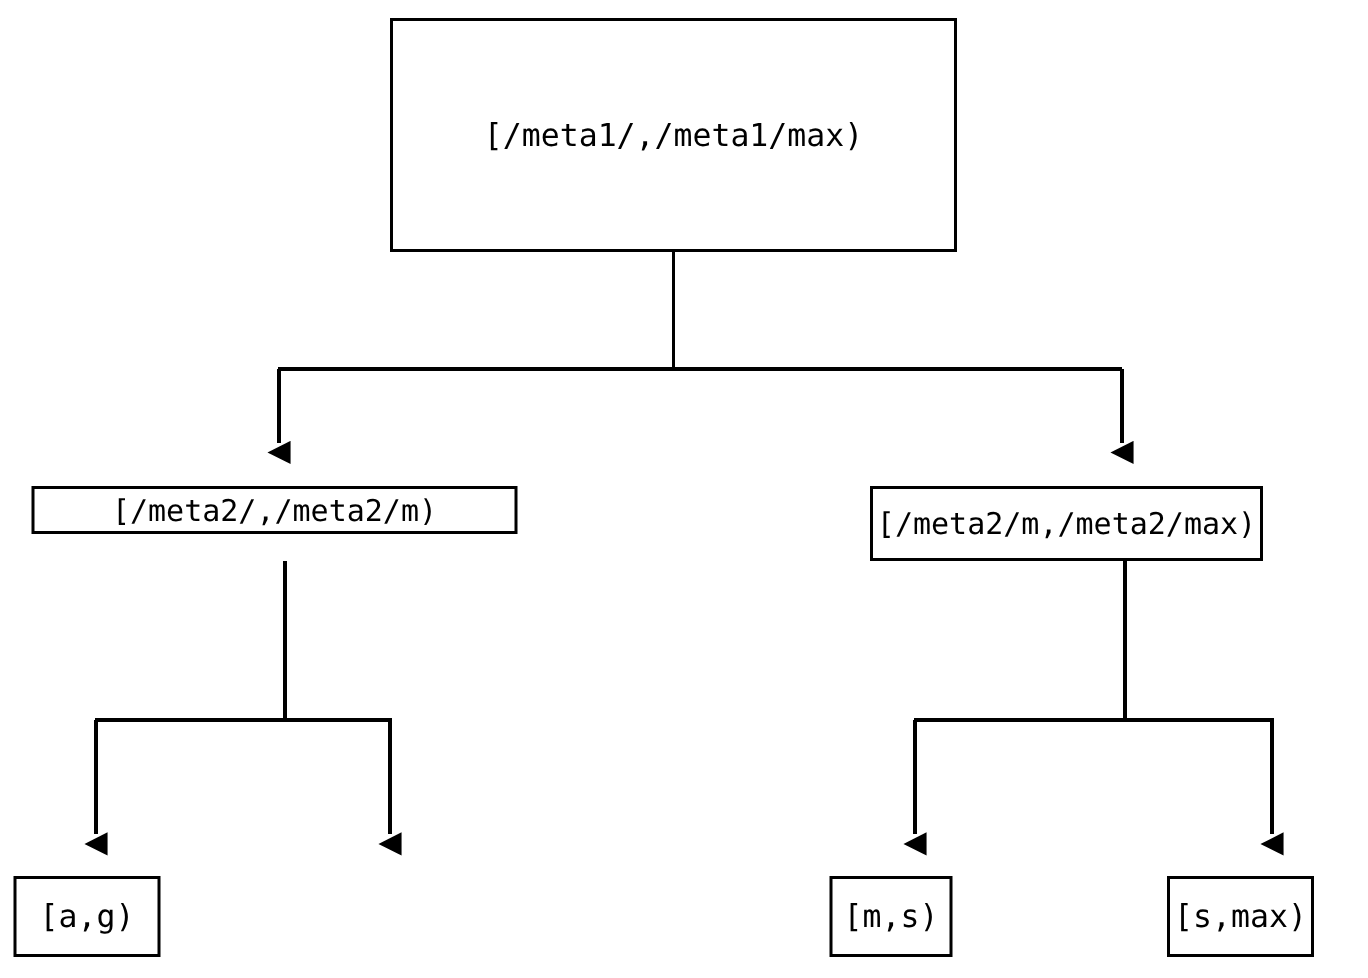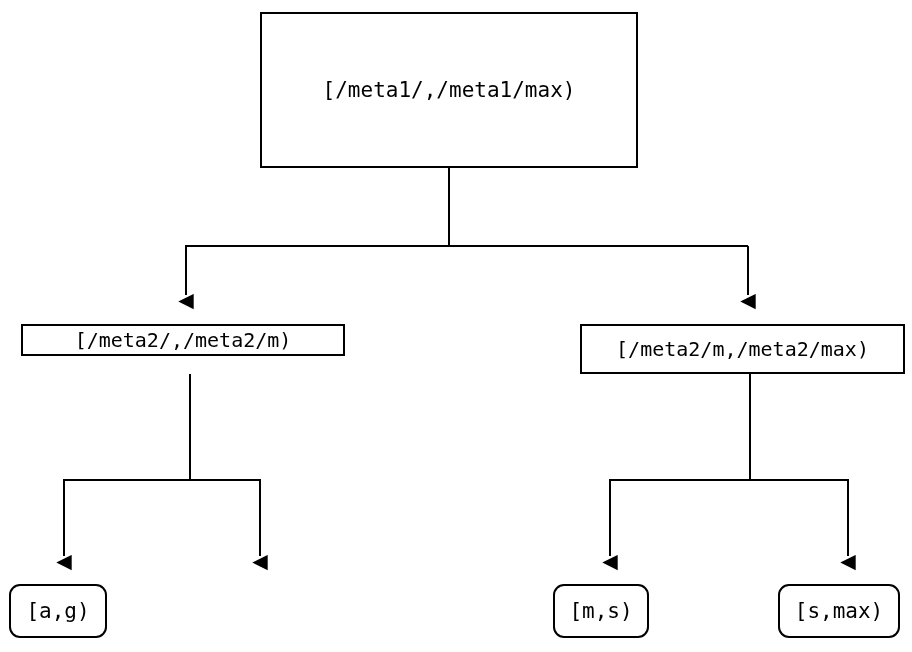--- a/index.html
+++ b/index.html
@@ -51,34 +51,33 @@
   .node-mid-left {
     left: 21px;
     top: 324px;
     width: 324px;
     height: 32px;
     font-size: 20px;
   }
   .node-mid-right {
     left: 580px;
     top: 324px;
-    width: 325px;
+    width: 262px;
     height: 50px;
     font-size: 20px;
   }
   .node-leaf {
     top: 584px;
     height: 54px;
     font-size: 21px;
-    border-radius: 11px;
   }
   .leaf-ag   { left: 9px;   width: 98px; }
   .leaf-gm   { left: 204px; width: 98px; }
-  .leaf-ms   { left: 553px; width: 96px; }
-  .leaf-smax { left: 778px; width: 122px; }
+  .leaf-ms   { left: 553px; width: 82px; }
+  .leaf-smax { left: 778px; width: 98px; }
 </style>
 </head>
 <body>
 
 <div id="canvas">
 
   <svg id="edges" viewBox="0 0 912 652" width="912" height="652" xmlns="http://www.w3.org/2000/svg">
     <defs>
       <marker id="arrowhead" markerWidth="8" markerHeight="7" refX="0.5" refY="3.5" orient="auto" markerUnits="strokeWidth">
         <polygon points="0,0 7,0 3.5,7" fill="#000000"></polygon>

